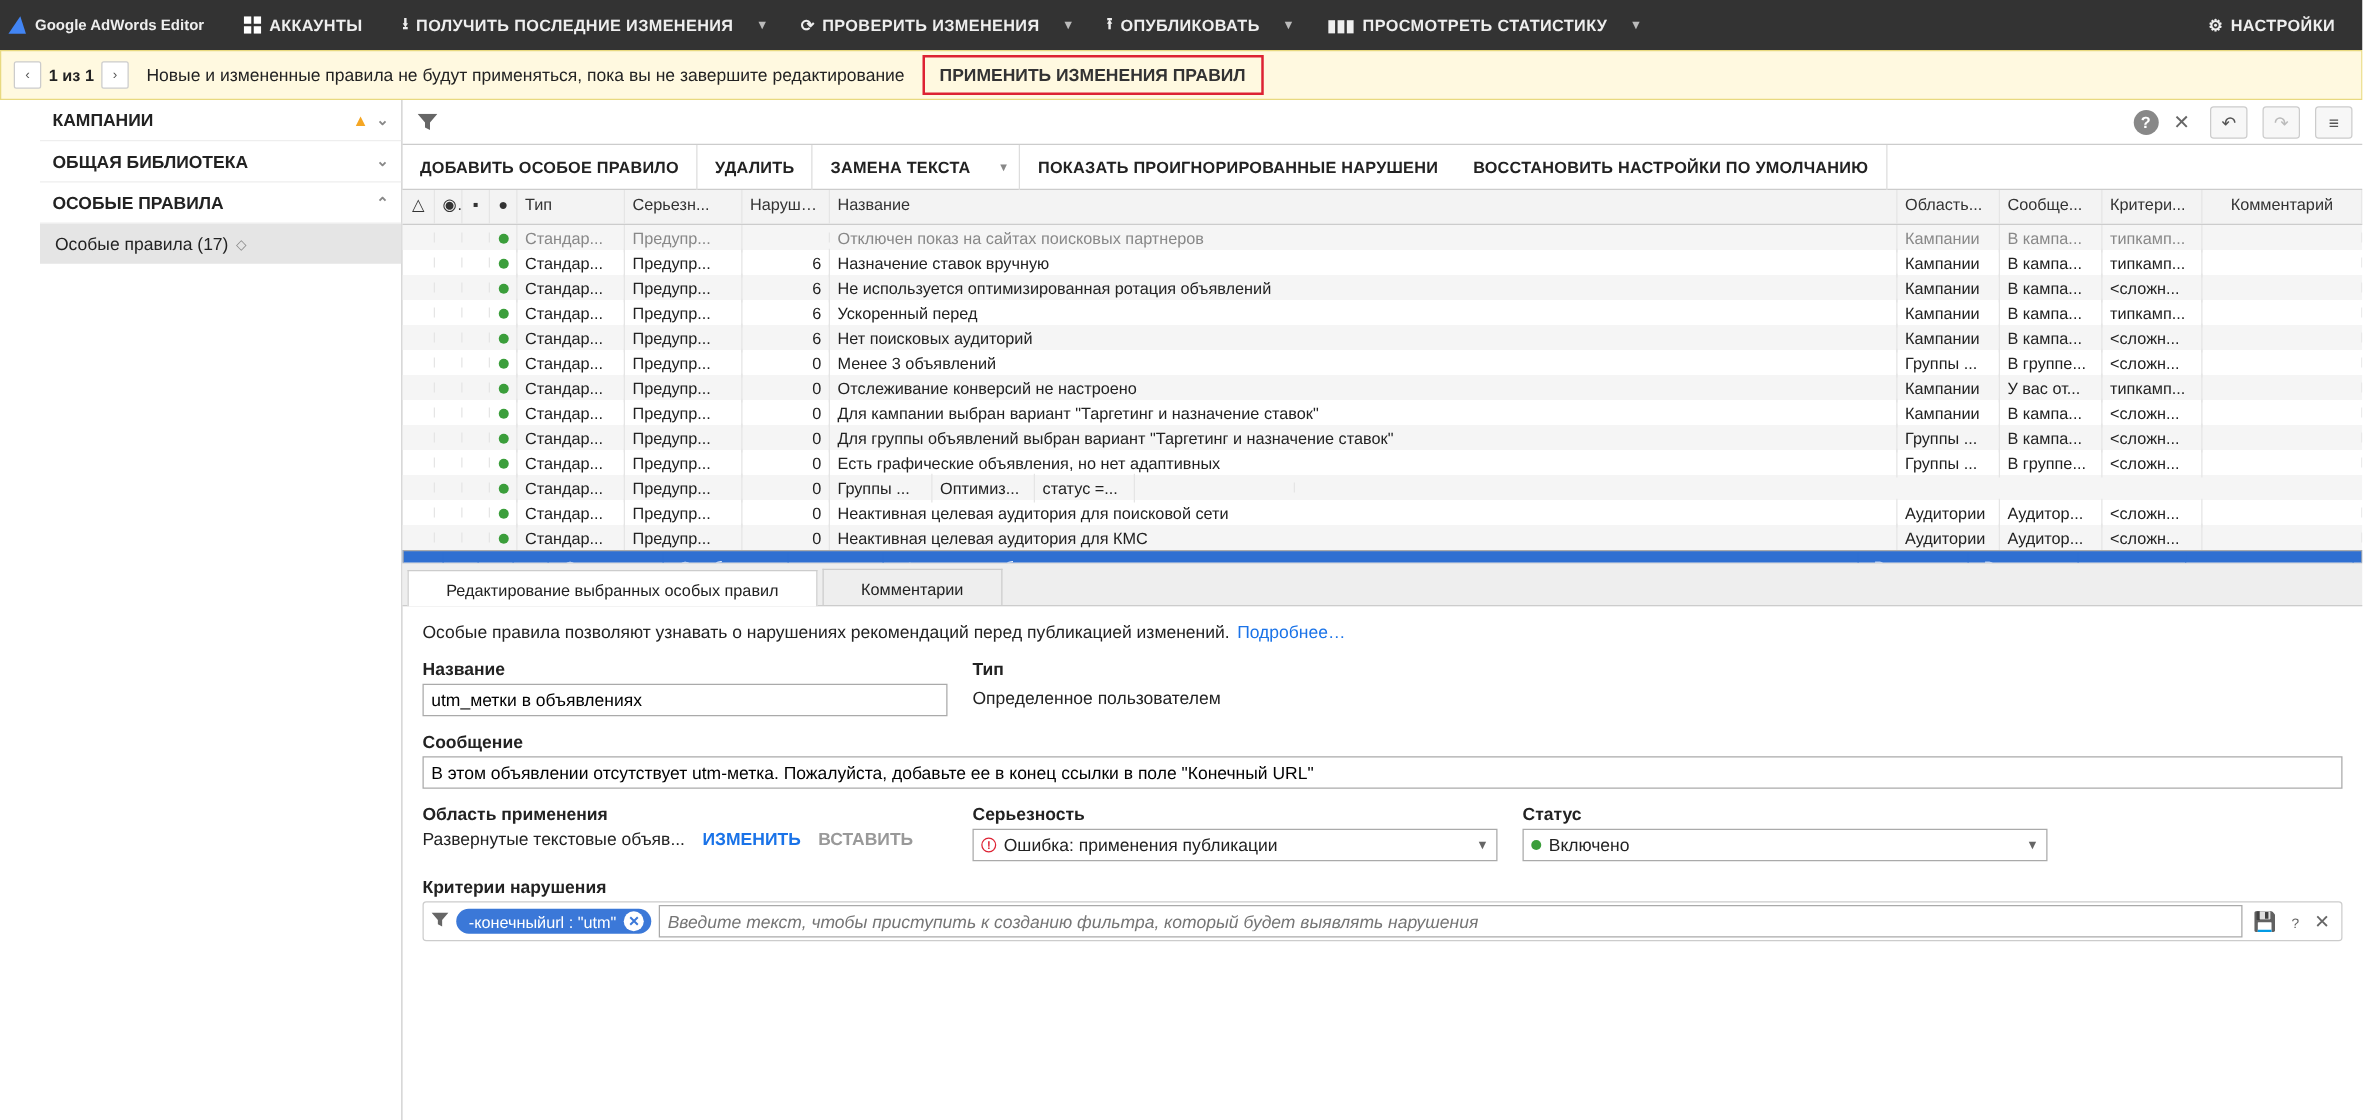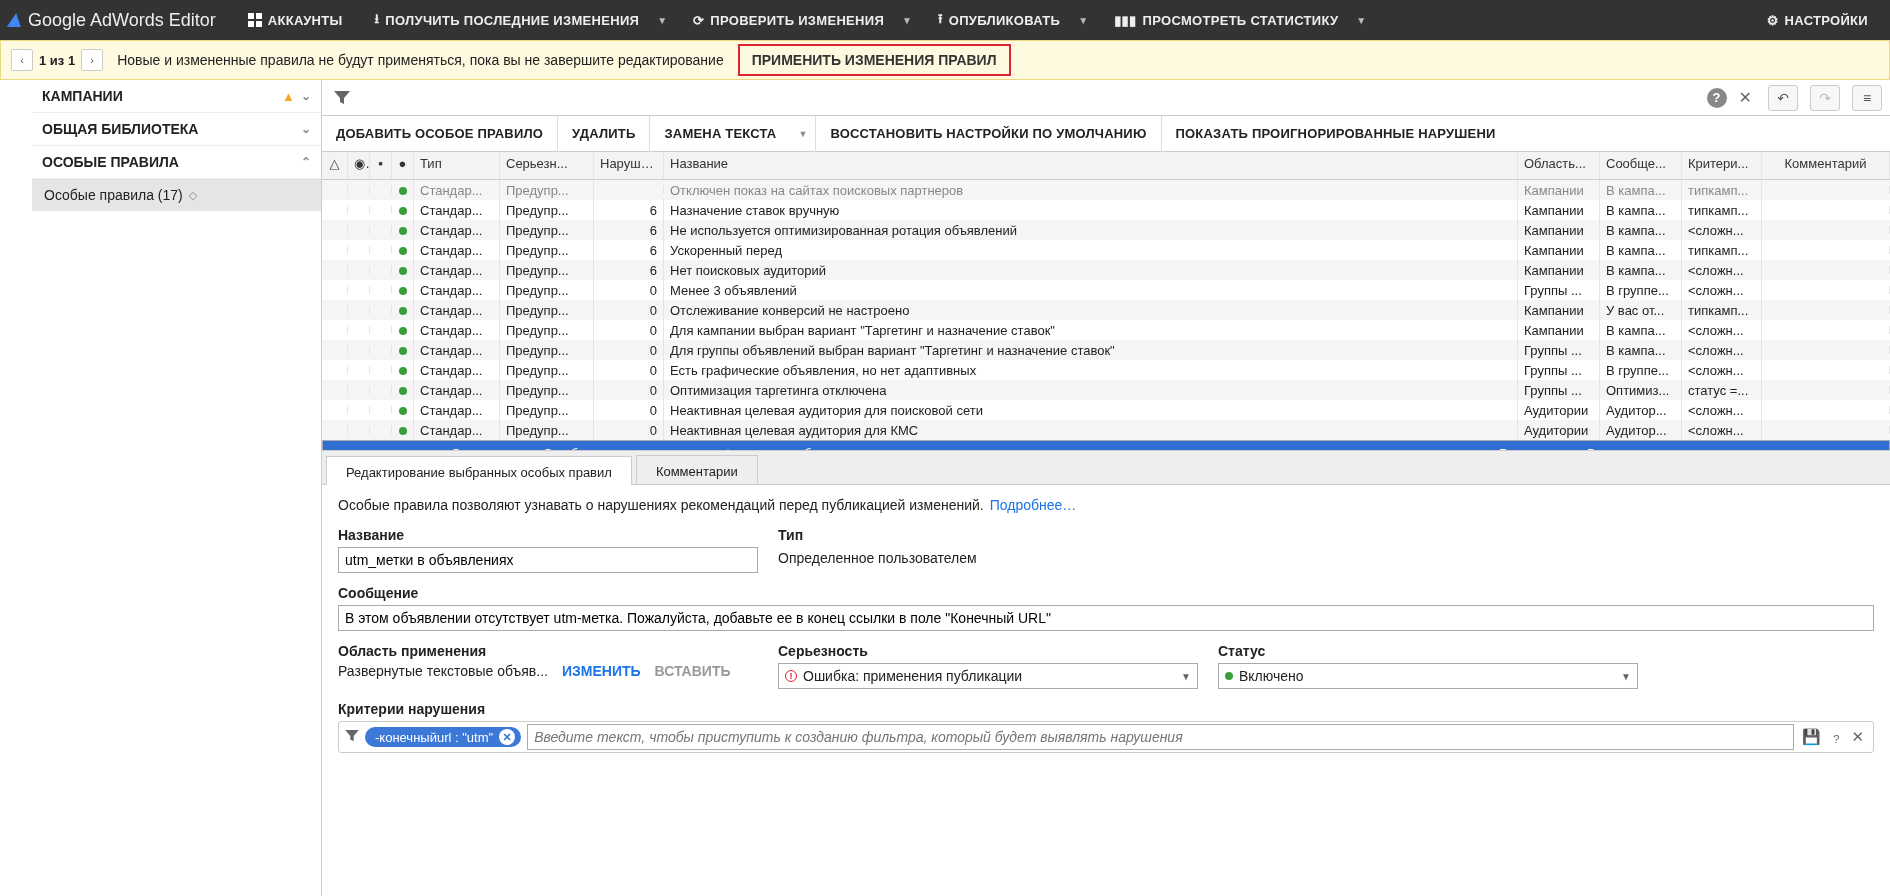--- a/index.html
+++ b/index.html
@@ -1,20 +1,20 @@
 <!DOCTYPE html>
 <html><head>
 <meta charset="utf-8">
 <style>
 * { margin:0; padding:0; box-sizing:border-box; font-family:Arial,Helvetica,sans-serif; }
 body { width:1890px; height:896px; overflow:hidden; background:#fff; font-size:13px; color:#222; }
 .topbar { height:40px; background:#333; color:#fff; display:flex; align-items:center; padding:0 8px; gap:4px; }
 .topbar .logo { display:flex; align-items:center; gap:6px; margin-right:14px; }
 .topbar .logo .tri { width:0; height:0; border-left:7px solid transparent; border-right:7px solid transparent; border-bottom:14px solid #4285F4; transform:skewX(-10deg); }
-.topbar .logo span { font-size:18px; font-weight:400; color:#eee; }
+.topbar .logo span { font-size:12px; font-weight:700; color:#eee; }
 .tbtn { display:flex; align-items:center; gap:6px; padding:0 14px; height:40px; font-size:13px; font-weight:700; color:#eee; cursor:pointer; letter-spacing:.3px; }
 .tbtn.last { margin-left:auto; }
 .tbtn svg { flex:none; }
 .caret { font-size:10px; color:#bbb; margin-left:-8px; padding:0 8px; cursor:pointer; }
 .notice { height:40px; background:#FFF9E0; border:1px solid #e8d980; display:flex; align-items:center; padding:0 10px; gap:14px; }
 .notice .nav { display:flex; align-items:center; gap:6px; }
 .notice .nav .arrow { width:22px; height:22px; border:1px solid #ccc; background:#fff; display:flex; align-items:center; justify-content:center; font-size:11px; color:#555; cursor:pointer; border-radius:2px; }
 .notice .cnt { font-weight:700; }
 .notice .msg { font-size:14px; }
 .notice .apply { border:2px solid #d23; padding:6px 12px; font-weight:700; font-size:14px; color:#333; cursor:pointer; }
@@ -45,21 +45,21 @@
 .gbody { max-height:270px; overflow:hidden; }
 .grow { display:flex; height:20px; font-size:13px; align-items:center; }
 .grow:nth-child(odd){ background:#f5f5f5; }
 .grow.cut > div { color:#888; }
 .grow .dot { width:8px; height:8px; border-radius:50%; background:#3b9e3b; display:inline-block; }
 .grow.sel { background:#2f6fd1 !important; color:#fff; }
 .grow.sel > div { border-right-color:#2f6fd1; }
 .grow.sel .warnicon { color:#fff; }
 .warnicon { color:#f5a623; font-size:12px; }
 .tabs { display:flex; border-bottom:1px solid #ccc; background:#eee; height:34px; }
-.tab { padding:8px 19px; font-size:13px; border:1px solid #ccc; border-bottom:none; background:#eee; margin-top:4px; margin-left:4px; cursor:pointer; }
+.tab { padding:8px 30px; font-size:13px; border:1px solid #ccc; border-bottom:none; background:#eee; margin-top:4px; margin-left:4px; cursor:pointer; }
 .tab.active { background:#fff; position:relative; top:1px; }
 .editor { padding:12px 16px; font-size:14px; overflow:auto; flex:1; }
 .editor .desc { margin-bottom:14px; }
 .editor .desc a { color:#1a73e8; text-decoration:none; margin-left:6px; cursor:pointer; }
 .frow { display:flex; gap:20px; margin-bottom:12px; flex-wrap:wrap; }
 .fld label { font-weight:700; display:block; margin-bottom:4px; }
 .fld input[type=text] { height:26px; padding:2px 6px; border:1px solid #aaa; font-size:14px; }
 .fld .static { padding-top:3px; }
 .fld .link { color:#1a73e8; font-weight:700; cursor:pointer; margin-left:10px; }
 .fld .link.dis { color:#999; }
@@ -161,22 +161,22 @@
       <div class="hbtn">↶</div>
       <div class="hbtn" style="color:#bbb">↷</div>
       <div class="hbtn">≡</div>
     </div>
 
     <div class="actionbar">
       <div class="abtn">ДОБАВИТЬ ОСОБОЕ ПРАВИЛО</div>
       <div class="abtn">УДАЛИТЬ</div>
       <div class="abtn" style="border-right:none">ЗАМЕНА ТЕКСТА</div>
       <div class="drop">▼</div>
+      <div class="abtn" style="border-right:none">ПОКАЗАТЬ ПРОИГНОРИРОВАННЫЕ НАРУШЕНИ</div>
       <div class="abtn">ВОССТАНОВИТЬ НАСТРОЙКИ ПО УМОЛЧАНИЮ</div>
-      <div class="abtn" style="border-right:none">ПОКАЗАТЬ ПРОИГНОРИРОВАННЫЕ НАРУШЕНИ</div>
     </div>
 
     <div class="grid">
       <div class="ghead">
         <div class="col-s1">△</div>
         <div class="col-s2">◉</div>
         <div class="col-s3">▪</div>
         <div class="col-s4">●</div>
         <div class="col-type">Тип</div>
         <div class="col-sev">Серьезн...</div>
@@ -329,21 +329,20 @@
             <div class="col-comm"></div>
           </div>
           <div class="grow">
             <div class="col-s1"></div>
             <div class="col-s2"></div>
             <div class="col-s3"></div>
             <div class="col-s4"><span class="dot"></span></div>
             <div class="col-type">Стандар...</div>
             <div class="col-sev">Предупр...</div>
             <div class="col-vio">0</div>
-            <div class="col-title">Оптимизация таргетинга отключена</div>
             <div class="col-scope">Группы ...</div>
             <div class="col-msg">Оптимиз...</div>
             <div class="col-crit">статус =...</div>
             <div class="col-comm"></div>
           </div>
           <div class="grow">
             <div class="col-s1"></div>
             <div class="col-s2"></div>
             <div class="col-s3"></div>
             <div class="col-s4"><span class="dot"></span></div>

